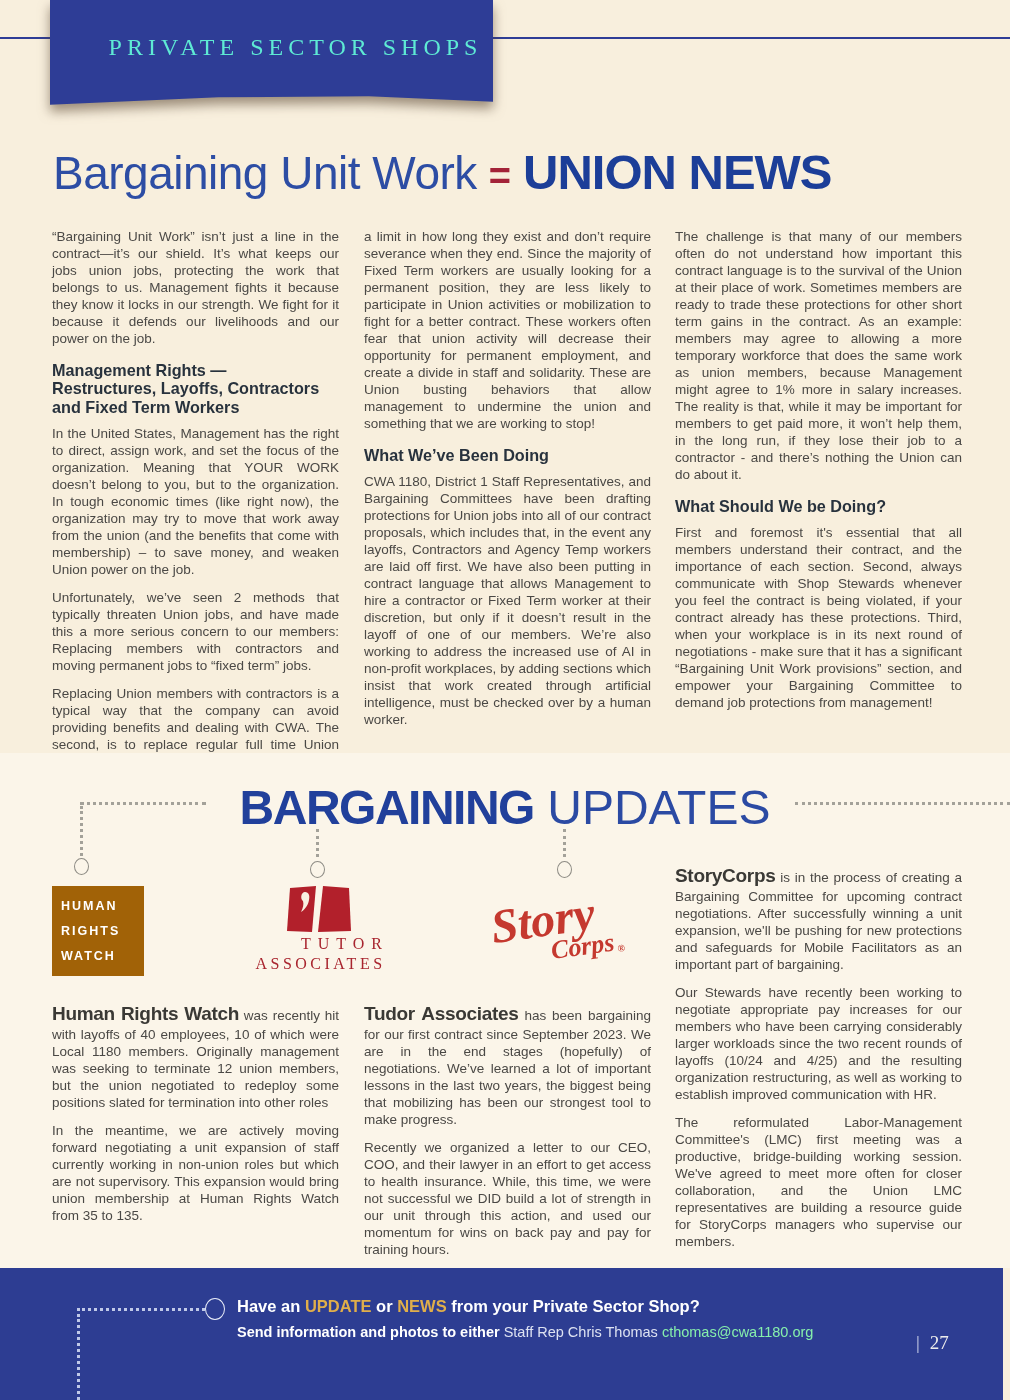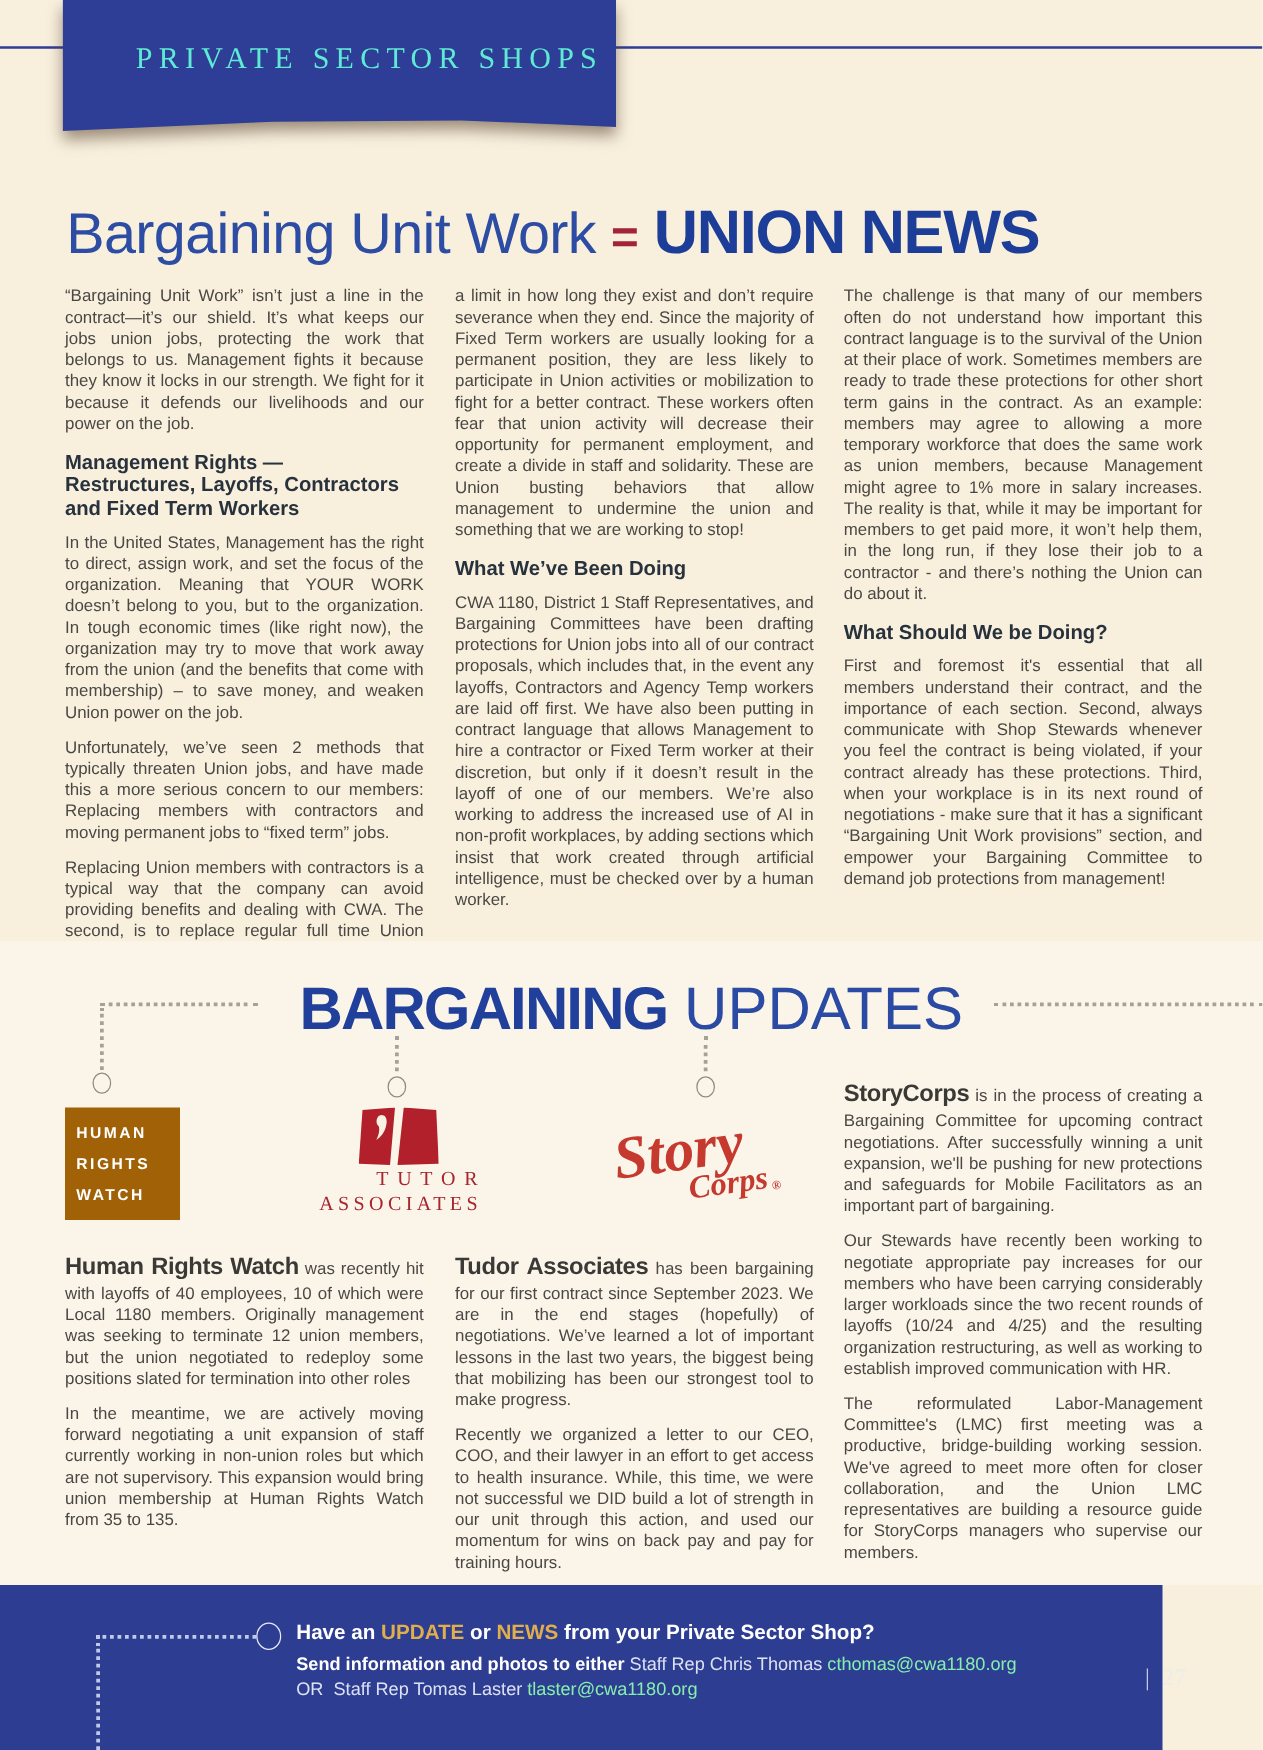--- a/index.html
+++ b/index.html
@@ -17,21 +17,21 @@
     width:443px; height:107px; background:#2e3d96;
     clip-path:polygon(0 0, 100% 0, 100% 95%, 72% 90%, 38% 91%, 0 98%);
     display:flex; align-items:center; justify-content:center;
   }
   .ribbon-label {
     font-family:"Liberation Serif", serif; color:#5eead4;
     font-size:24px; letter-spacing:5px; padding-bottom:12px;margin-left:48px;
   }
 
   
-  .headline { position:absolute; left:53px; top:158px; white-space:nowrap; display:flex; align-items:baseline; gap:12px; }
+  .headline { position:absolute; left:53px; top:144px; white-space:nowrap; display:flex; align-items:baseline; gap:12px; }
   .hl-left  { font-size:46px; font-weight:400; color:#2d4da4; letter-spacing:-0.5px; }
   .hl-eq    { font-size:38px; font-weight:700; color:#a32338; }
   .hl-right { font-size:49px; font-weight:800; color:#1c3e98; letter-spacing:-1px; }
 
   
   .col { position:absolute; top:228px; width:287px; }
   .col-1 { left:52px; } .col-2 { left:364px; } .col-3 { left:675px; }
   .col p, .ucol p {
     margin:0 0 11px; font-size:13.5px; line-height:1.26;
     text-align:justify; color:#4a4845;
@@ -71,21 +71,21 @@
   .story-logo { position:absolute; left:486px; top:884px; width:145px; height:88px; }
 
   
   .ucol { position:absolute; width:287px; }
   .ucol-1 { left:52px;  top:1002px; }
   .ucol-2 { left:364px; top:1002px; }
   .ucol-3 { left:675px; top:864px;  }
   .lead-bold { font-size:19px; font-weight:800; color:#3a3935; letter-spacing:-0.3px; }
 
   
-  .footer { position:absolute; left:0; top:1268px; width:930px; height:132px; background:#2d3d92; }
+  .footer { position:absolute; left:0; top:1268px; width:1003px; height:132px; background:#2d3d92; }
   .f-doth { position:absolute; left:77px; top:40px; width:128px; border-top:3px dotted #c0c9e8; }
   .f-circle { position:absolute; left:205px; top:30px; width:18px; height:20px;
     border:1.5px solid #e8ecf8; border-radius:50%; }
   .f-dotv { position:absolute; left:77px; top:46px; height:86px; border-left:3px dotted #c0c9e8; }
   .f-text { position:absolute; left:237px; top:29px; color:#fff; }
   .f-line1 { font-size:16.5px; font-weight:700; margin-bottom:8px; }
   .f-line2, .f-line3 { font-size:14.5px; color:#dde2f2; margin-bottom:4px; }
   .f-line2 strong { color:#fff; }
   .gold { color:#e0ae4a; }
   .email { color:#86efac; cursor:pointer; }
@@ -186,22 +186,19 @@
     <div class="f-doth"></div>
     <div class="f-circle"></div>
     <div class="f-dotv"></div>
     <div class="f-text">
       <div class="f-line1">
         <span>Have an </span><span class="gold">UPDATE</span><span> or </span><span class="gold">NEWS</span><span> from your Private Sector Shop?</span>
       </div>
       <div class="f-line2">
         <strong>Send information and photos to either </strong><span>Staff Rep Chris Thomas </span><span class="email">cthomas@cwa1180.org</span>
       </div>
-      <div class="f-line3">
-        <span>OR&nbsp; Staff Rep Tomas Laster </span><span class="email">tlaster@cwa1180.org</span>
-      </div>
     </div>
     <div class="f-page">
       <span class="sep">|</span><span>27</span>
     </div>
   </div>
 
 </div>
 
 </body></html>

